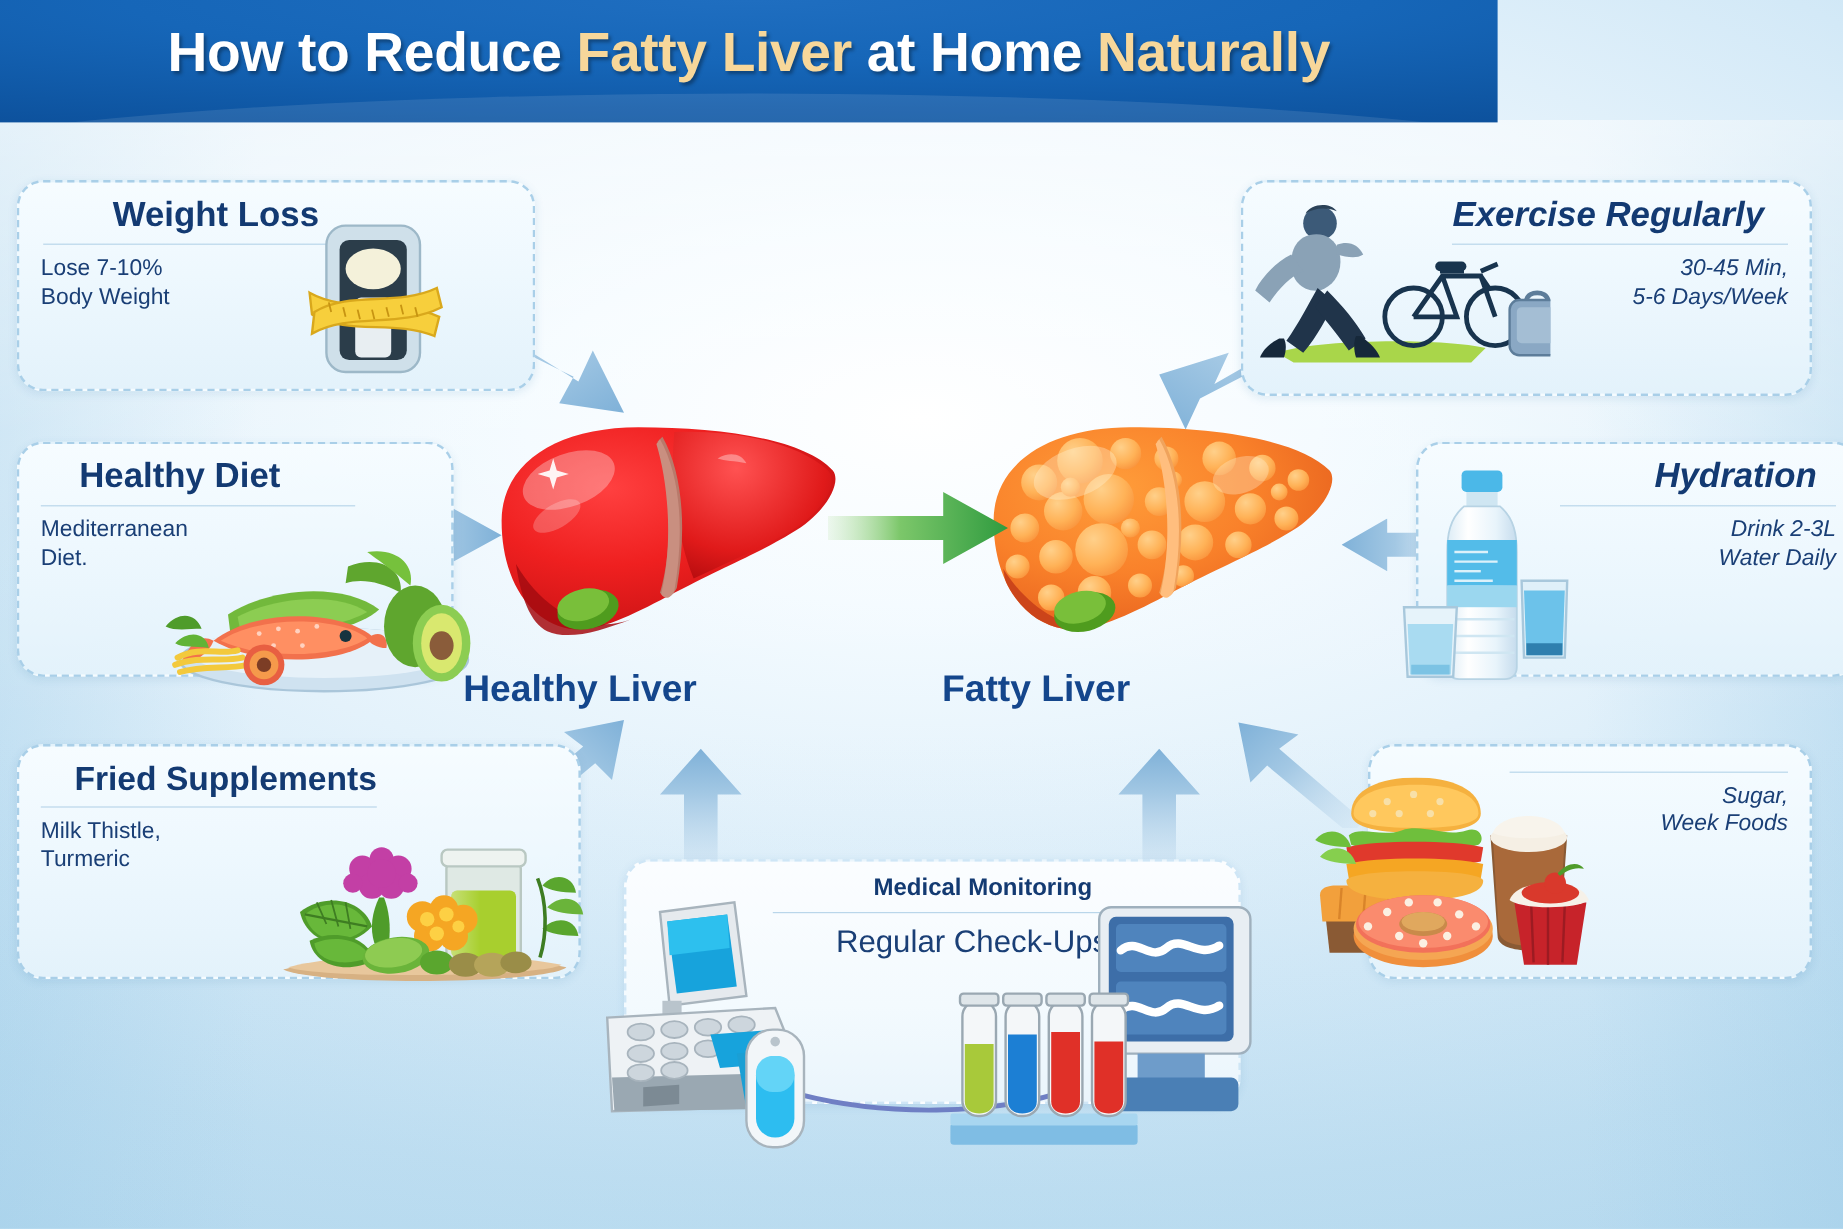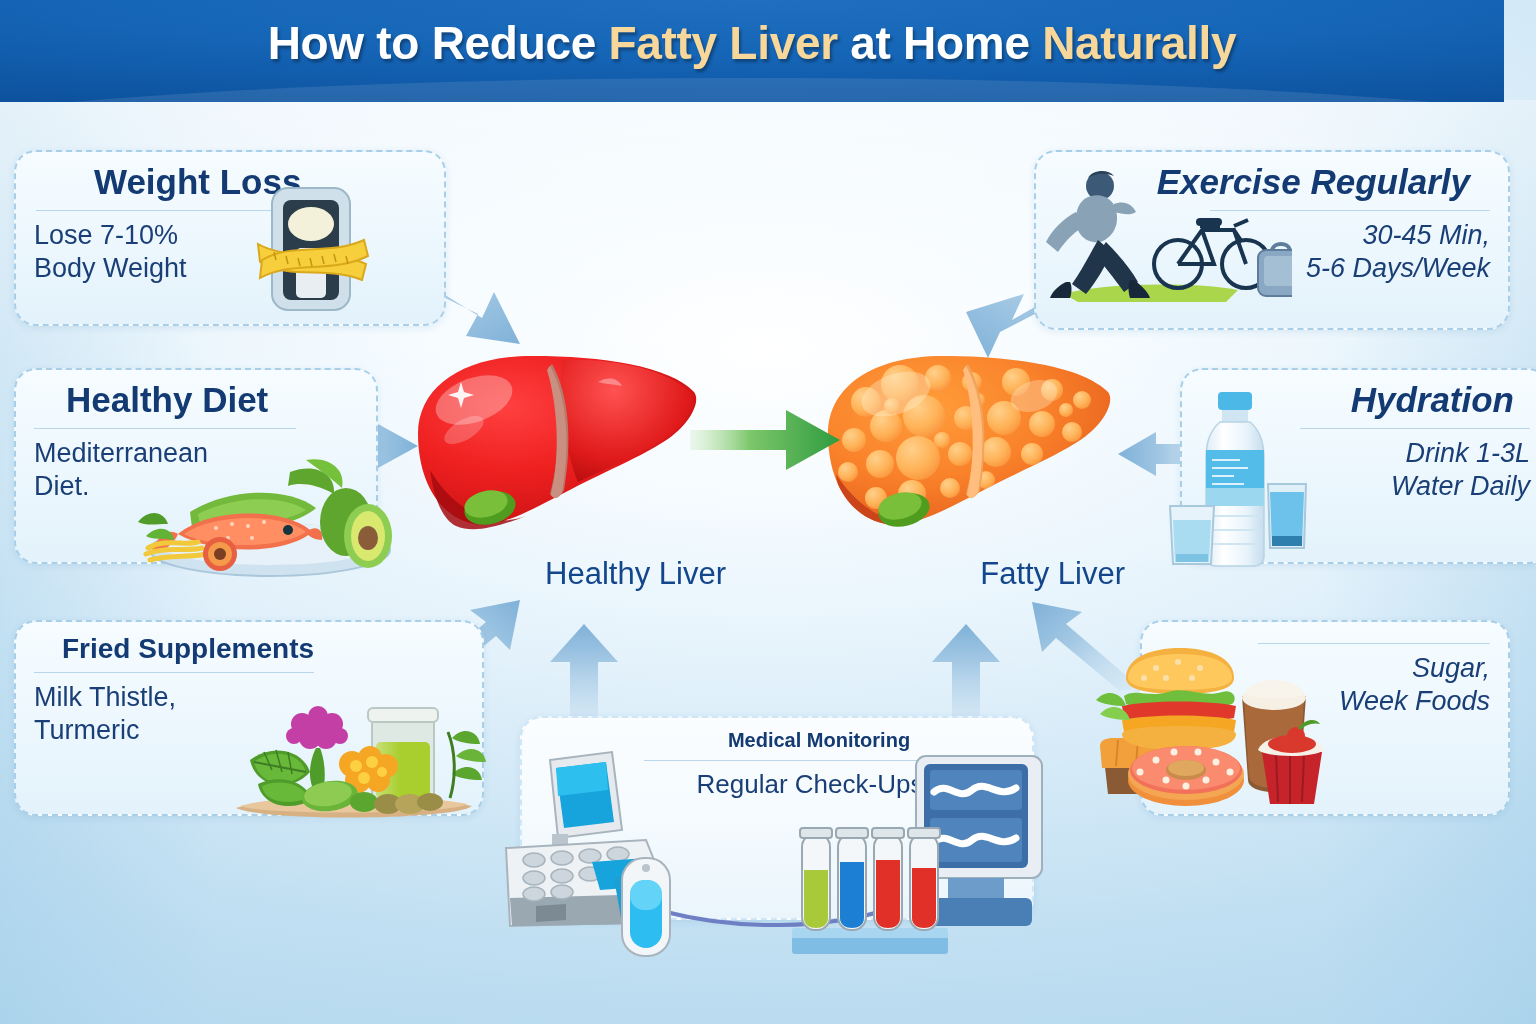--- a/index.html
+++ b/index.html
@@ -21,21 +21,21 @@
   #bg-sheen {
     position: absolute; left: 0; top: 100px; width: 1536px; height: 924px;
     background:
       linear-gradient(to bottom, rgba(255,255,255,0.55) 0%, rgba(255,255,255,0.12) 28%, rgba(255,255,255,0) 55%, rgba(150,200,230,0.14) 100%),
       linear-gradient(to right, rgba(150,200,230,0.30) 0%, rgba(150,200,230,0) 14%, rgba(150,200,230,0) 86%, rgba(150,200,230,0.30) 100%);
     pointer-events: none;
   }
 
   
   #header {
-    position: absolute; left: 0; top: 0; width: 1504px; height: 102px;
+    position: absolute; left: 0; top: 0; width: 1248px; height: 102px;
     background:
       radial-gradient(130% 160% at 50% 0%, #1f6ec0 0%, #1666b8 32%, #0f57a4 62%, #0a4a93 88%, #083f80 100%);
     overflow: hidden;
   }
   #header::after {
     content: "";
     position: absolute; left: -10%; bottom: -46px; width: 120%; height: 70px;
     border-radius: 50% 50% 0 0 / 100% 100% 0 0;
     background: rgba(255,255,255,0.10);
   }
@@ -52,28 +52,28 @@
   
   .panel {
     position: absolute;
     border: 2px dashed #a9cfe8;
     border-radius: 22px;
     background: linear-gradient(to bottom, #f6fcff 0%, #eef8fe 45%, #e3f2fb 100%);
     box-shadow: 0 2px 7px rgba(60,120,170,0.12);
   }
   .panel-inner { position: absolute; inset: 0; padding: 12px 18px; }
   .p-title {
-    font-size: 35px; font-weight: bold; color: #133a72;
+    font-size: 29px; font-weight: bold; color: #133a72;
     line-height: 1.05; white-space: nowrap;
   }
   .p-rule {
     height: 1px; background: #b9d6ea; margin: 9px 0 8px 0;
   }
   .p-body {
-    font-size: 27px; color: #1a3f76; line-height: 1.22; white-space: pre-line;
+    font-size: 19px; color: #1a3f76; line-height: 1.22; white-space: pre-line;
   }
   .left .p-title, .left .p-rule, .left .p-body { text-align: left; }
   .right .p-title, .right .p-rule, .right .p-body { text-align: right; font-style: italic; }
   .center-panel .p-title, .center-panel .p-rule, .center-panel .p-body { text-align: center; }
 
   
   #panel-weight-loss   { left: 14px;  top: 150px; width: 432px; height: 176px; }
   #panel-healthy-diet  { left: 14px;  top: 368px; width: 364px; height: 196px; }
   #panel-herbal        { left: 14px;  top: 620px; width: 470px; height: 196px; }
   #panel-exercise      { left: 1034px;top: 150px; width: 476px; height: 180px; }
@@ -96,22 +96,22 @@
   #panel-avoid .p-rule  { width: 232px; margin-left: auto; }
   #panel-medical .p-title { font-size: 20px; padding-left: 84px; }
   #panel-medical .p-rule  { width: 300px; margin-left: 104px; }
   #panel-medical .p-body  { font-size: 26px; padding-left: 66px; }
 
   
   .liver-wrap { position: absolute; }
   #healthy-liver-wrap { left: 412px; top: 348px; width: 290px; height: 200px; }
   #fatty-liver-wrap   { left: 820px; top: 348px; width: 300px; height: 200px; }
   .liver-caption {
-    position: absolute; width: 340px; text-align: right;
-    font-size: 31px; font-weight: normal; color: #14468c;
+    position: absolute; width: 340px; text-align: left;
+    font-size: 31px; font-weight: bold; color: #14468c;
   }
   #healthy-caption { left: 386px; top: 556px; }
   #fatty-caption   { left: 785px; top: 556px; }
 
   
   #transition-arrow { position: absolute; left: 690px; top: 408px; width: 150px; height: 64px; }
 
   
   .blue-arrow { position: absolute; }
 
@@ -477,21 +477,21 @@
     <rect x="154" y="50" width="26" height="8" rx="4" fill="#18344e"></rect>
     <rect x="216" y="82" width="46" height="46" rx="8" fill="#8aa8c4" stroke="#5d7d9a" stroke-width="2"></rect>
     <rect x="222" y="88" width="34" height="30" rx="4" fill="#a4bed4"></rect>
     <path d="M230 82 C232 74 246 74 248 82" stroke="#5d7d9a" stroke-width="4" fill="none"></path>
   </svg>
 
   <div class="panel right" id="panel-hydration">
     <div class="panel-inner">
       <div class="p-title">Hydration</div>
       <div class="p-rule"></div>
-      <div class="p-body">Drink 1-3L
+      <div class="p-body">Drink 2-3L
 Water Daily</div>
     </div>
   </div>
   <svg class="icon-art" style="left:1164px; top:388px;" width="160" height="182" viewBox="0 0 160 182">
     <defs>
       <linearGradient id="btl" x1="0" y1="0" x2="1" y2="0">
         <stop offset="0%" stop-color="#dcecf6"></stop>
           <stop offset="30%" stop-color="#ffffff"></stop>
         <stop offset="70%" stop-color="#e8f4fb"></stop>
           <stop offset="100%" stop-color="#c6dced"></stop>

